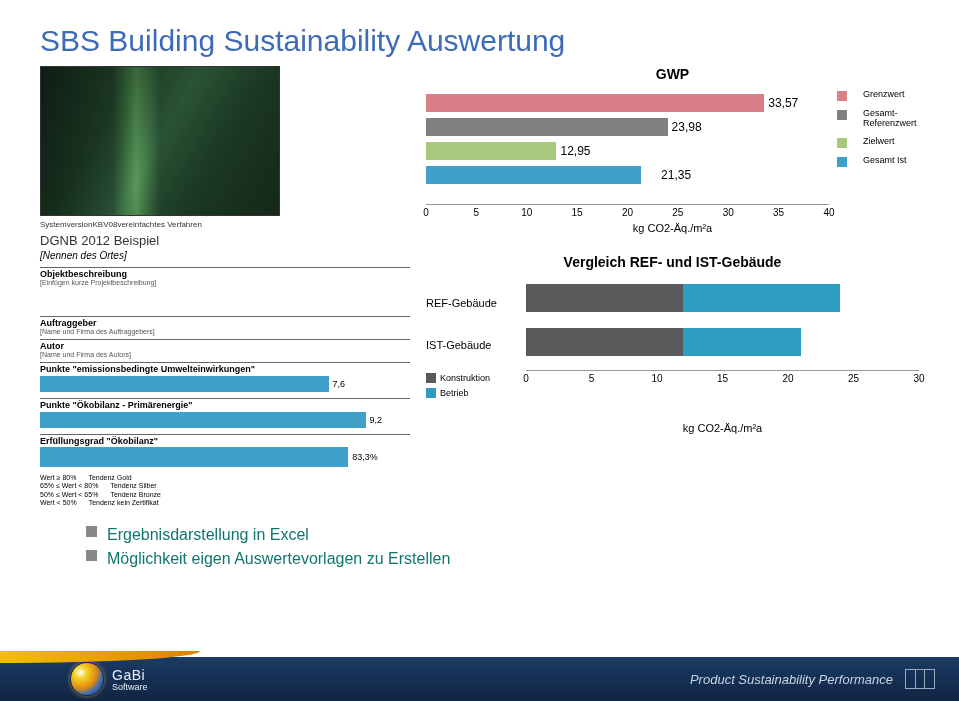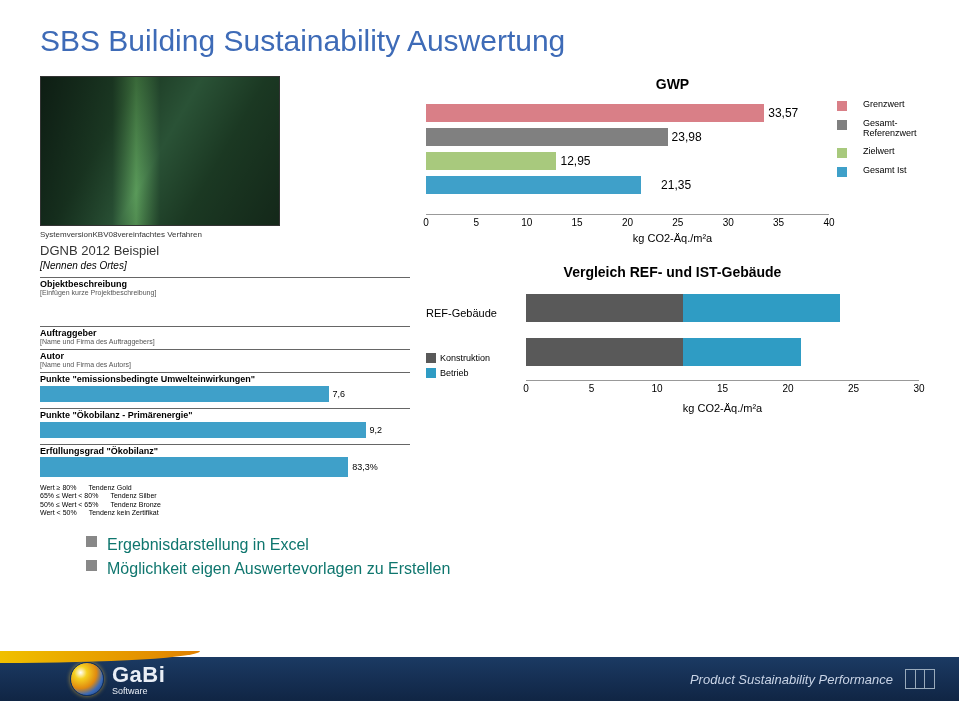--- a/index.html
+++ b/index.html
@@ -1,18 +1,18 @@
 <!DOCTYPE html>
 <html><head>
 <meta charset="utf-8">
 <style>
   * { box-sizing: border-box; margin: 0; padding: 0; }
   body { font-family: Arial, sans-serif; width: 959px; height: 701px; background: #fff; position: relative; overflow: hidden; }
   .slide { padding: 24px 40px 0 40px; }
-  .title { color: #3e6bb7; font-size: 30px; font-weight: 400; margin-bottom: 18px; }
+  .title { color: #3e6bb7; font-size: 30px; font-weight: 400; margin-bottom: 8px; }
   .content { display: flex; gap: 16px; }
   .left-col { width: 370px; }
   .right-col { flex: 1; }
   .photo { width: 240px; height: 150px; background: linear-gradient(120deg,#2a4a2a 0%,#3a6a3a 30%,#5a9a5a 50%,#3a6a3a 70%,#2a4a2a 100%),
            linear-gradient(90deg,#556677 0%,#778899 30%,#ffffff 40%,#778899 50%); background-blend-mode: multiply; border:1px solid #333;}
   .meta-row { font-size: 8px; margin-top: 4px; display:flex; }
   .meta-lbl { color:#333; }
   .dgnb { font-size: 13px; font-weight: 400; color:#333; margin-top:4px;}
   .ortes { font-size: 10px; font-style: italic; margin-top:2px; margin-bottom:6px;}
   .section-hdr { border-top: 1px solid #666; margin-top: 4px; font-size: 9px; font-weight: bold; padding-top:1px;}
@@ -49,21 +49,21 @@
   .stack { position:absolute; height:28px; display:flex; left:0;}
   .seg { height:100%;}
   .bullets { margin-top: 18px; padding-left: 46px;}
   .bullets .b { display:flex; align-items:flex-start; gap:10px; font-size:16px; color:#0f766e; margin-bottom:6px;}
   .sq { width:11px; height:11px; background:#888;}
   .footer { position:absolute; left:0; right:0; bottom:0; height:44px; background: linear-gradient(180deg,#1b3a63 0%,#102544 100%); display:flex; align-items:center; justify-content:space-between; padding: 0 24px 0 0;}
   .footer-left { display:flex; align-items:center; gap:8px;}
   .orb { width:34px; height:34px; border-radius:50%; background: radial-gradient(circle at 30% 30%, #fff, #f5d020 20%, #e08a10 50%, #3a6ab8 70%, #1a3a68); box-shadow: 0 0 4px rgba(255,200,50,.6); margin-left: 70px; border:1px solid #103060;}
   .footer-swoosh { position:absolute; left:0; top:-6px; width: 200px; height:12px; border-radius: 0 0 200px 0 / 0 0 12px 0; background: linear-gradient(90deg,#f0c000,#e08000);}
   .gabi { color:#e9eef6; }
-  .gabi .g { font-size:22px; font-weight:bold; letter-spacing:.5px;}
+  .gabi .g { font-size:14px; font-weight:normal; letter-spacing:.5px;}
   .gabi .s { font-size:9px; display:block; margin-top:-2px;}
   .footer-right { display:flex; align-items:center; gap:12px; color:#c9d4e6; font-size:13px; font-style:italic;}
   .pe-logo { width:30px; height:20px; border:1px solid #9ab; display:flex;}
   .pe-logo div{flex:1;border-left:1px solid #9ab;}
   .pe-logo div:first-child{border:0;}
 </style>
 </head>
 <body>
 
 <div class="slide">
@@ -176,20 +176,21 @@
           </div>
         <div class="xlabel">kg CO2-Äq./m²a</div>
       </div>
 
       <div class="chart-block">
         <div class="chart-title">Vergleich REF- und IST-Gebäude</div>
         <div class="cmp-wrap">
           <div class="cmp-left">
             <div class="rowlbl">REF-Gebäude</div>
             <div style="height:12px"></div>
+            <div class="rowlbl">IST-Gebäude</div>
             <div class="cmp-legend">
               <div class="li">
                   <span class="sw c-kon"></span>
                   <span>Konstruktion</span>
                 </div>
               <div class="li">
                   <span class="sw c-bet"></span>
                   <span>Betrieb</span>
                 </div>
             </div>

